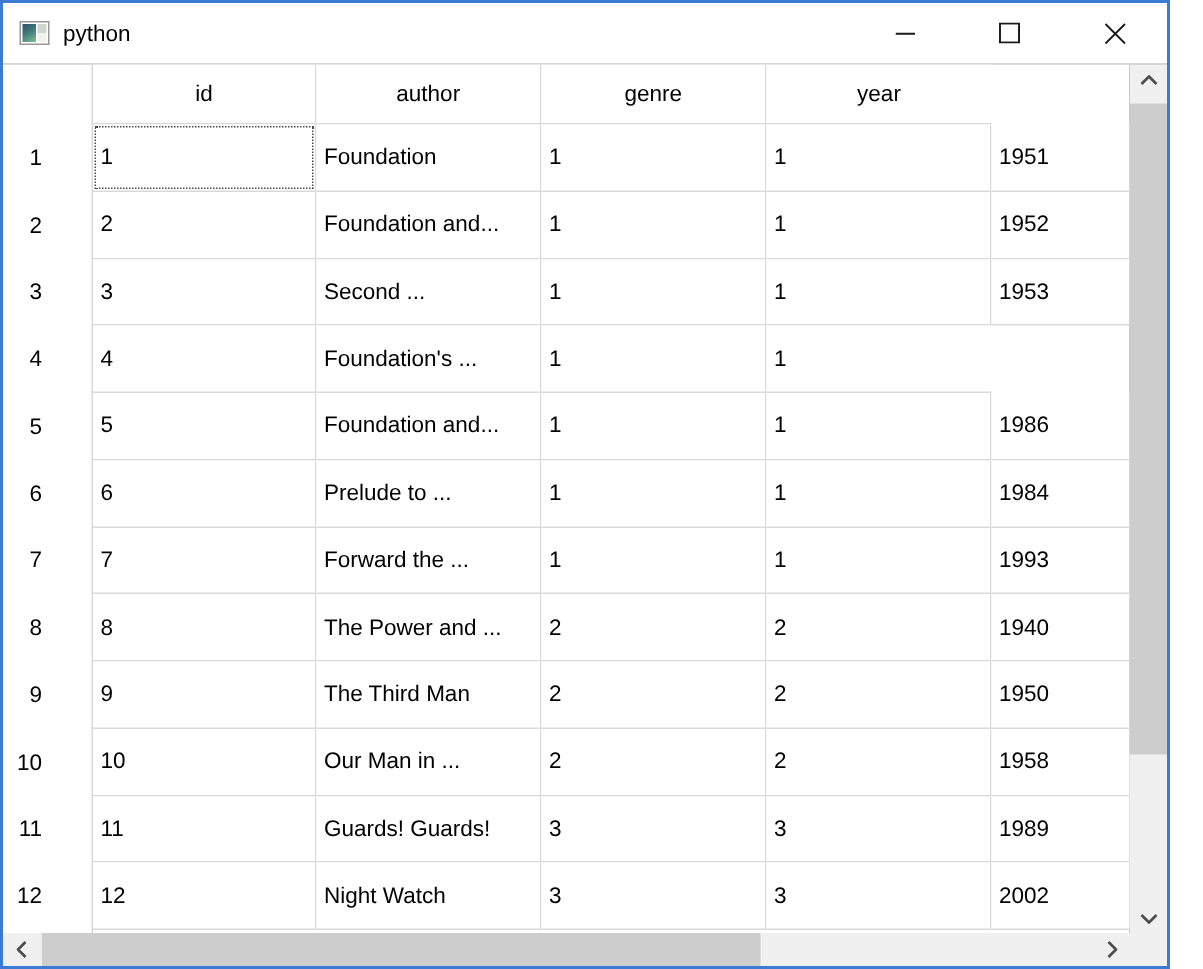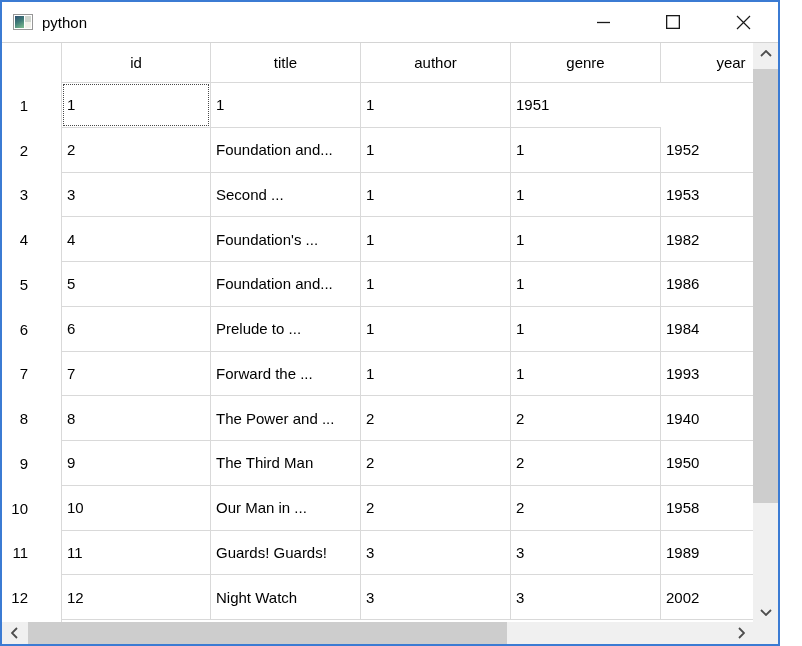--- a/index.html
+++ b/index.html
@@ -127,29 +127,29 @@
         <div class="gutter-num">8</div>
         <div class="gutter-num">9</div>
         <div class="gutter-num">10</div>
         <div class="gutter-num">11</div>
         <div class="gutter-num">12</div>
       </div>
     <div class="grid">
       <div class="header-row">
 
       <div class="header-cell">id</div>
-          <div class="header-cell">title</div>
           <div class="header-cell">author</div>
           <div class="header-cell">genre</div>
           <div class="header-cell">year</div>
         </div>
       <div>
 
       <div class="data-row">
             <div class="cell focused">1</div>
+            <div class="cell">Foundation</div>
             <div class="cell">1</div>
             <div class="cell">1</div>
             <div class="cell">1951</div>
           </div>
           <div class="data-row">
             <div class="cell">2</div>
             <div class="cell">Foundation and...</div>
             <div class="cell">1</div>
             <div class="cell">1</div>
             <div class="cell">1952</div>
@@ -159,21 +159,20 @@
             <div class="cell">Second ...</div>
             <div class="cell">1</div>
             <div class="cell">1</div>
             <div class="cell">1953</div>
           </div>
           <div class="data-row">
             <div class="cell">4</div>
             <div class="cell">Foundation's ...</div>
             <div class="cell">1</div>
             <div class="cell">1</div>
-            <div class="cell">1982</div>
           </div>
           <div class="data-row">
             <div class="cell">5</div>
             <div class="cell">Foundation and...</div>
             <div class="cell">1</div>
             <div class="cell">1</div>
             <div class="cell">1986</div>
           </div>
           <div class="data-row">
             <div class="cell">6</div>

